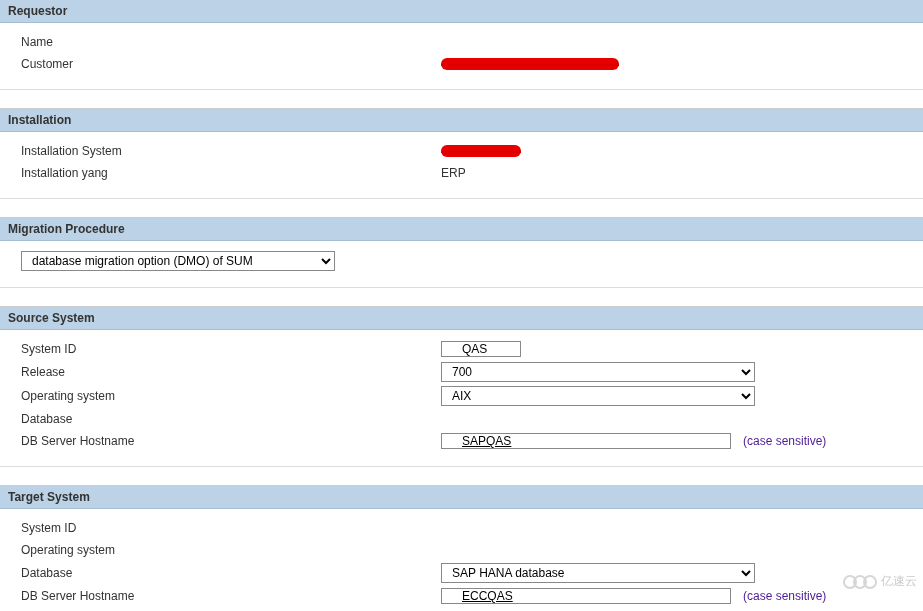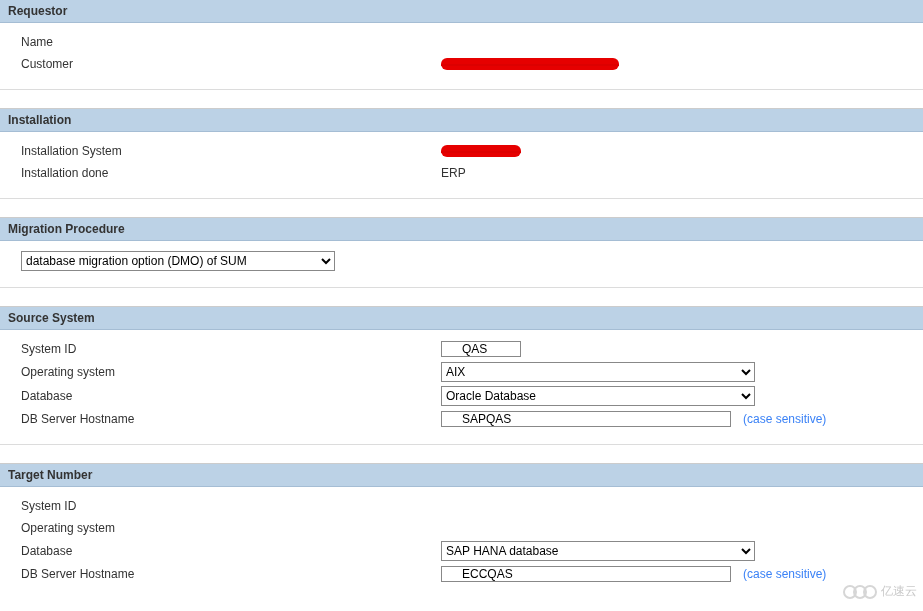--- a/index.html
+++ b/index.html
@@ -56,38 +56,38 @@
       top: 50%;
       left: 0; right: 0;
       border-top: 2px solid #d00;
     }
     select {
       font-family: inherit;
       font-size: 12px;
       height: 20px;
       border: 1px solid #888;
       background: #fff;
-      padding: 0 0;
+      padding: 0 6px;
     }
     .sel-wide { width: 314px; }
     input[type="text"] {
       font-family: inherit;
       font-size: 12px;
       height: 16px;
       border: 1px solid #888;
       padding: 1px 20px;
       background: #fff;
     }
     .inp-small { width: 80px; }
-    .inp-wide { width: 290px; }
-    .hint { color: #3b82f6; font-size: 12px; }
+    .inp-wide { width: 290px; text-decoration: underline; }
+    .hint { color: #4c1d95; font-size: 12px; }
     .watermark {
       position: fixed;
       right: 6px;
-      bottom: 11px;
+      bottom: 21px;
       font-size: 12px;
       color: #c9c9c9;
       display: flex;
       align-items: center;
       gap: 4px;
       pointer-events: none;
     }
     .watermark .circles {
       display: inline-flex;
     }
@@ -124,21 +124,21 @@
   <span>Installation</span>
 </div>
 <div class="section-body">
   <div class="row">
     <div class="label-col">Installation System</div>
     <div class="value-col">
       <span class="redacted" style="width:80px"></span>
     </div>
   </div>
   <div class="row">
-    <div class="label-col">Installation done</div>
+    <div class="label-col">Installation yang</div>
     <div class="value-col">
       <span>ERP</span>
     </div>
   </div>
 </div>
 <div class="section-gap thin-rule"></div>
 
 <div class="section-header">
   <span>Migration Procedure</span>
 </div>
@@ -157,47 +157,50 @@
   <span>Source System</span>
 </div>
 <div class="section-body">
   <div class="row">
     <div class="label-col">System ID</div>
     <div class="value-col">
       <input type="text" class="inp-small" value="QAS" style="">
     </div>
   </div>
   <div class="row">
+    <div class="label-col">Release</div>
+    <div class="value-col">
+      <select class="sel-wide">
+        <option>700</option>
+      </select>
+    </div>
+  </div>
+  <div class="row">
     <div class="label-col">Operating system</div>
     <div class="value-col">
       <select class="sel-wide">
         <option>AIX</option>
       </select>
     </div>
   </div>
   <div class="row">
     <div class="label-col">Database</div>
-    <div class="value-col">
-      <select class="sel-wide">
-        <option>Oracle Database</option>
-      </select>
-    </div>
   </div>
   <div class="row">
     <div class="label-col">DB Server Hostname</div>
     <div class="value-col">
       <input type="text" class="inp-wide" value="SAPQAS" style="">
       <span class="hint">(case sensitive)</span>
     </div>
   </div>
 </div>
 <div class="section-gap thin-rule"></div>
 
 <div class="section-header">
-  <span>Target Number</span>
+  <span>Target System</span>
 </div>
 <div class="section-body">
   <div class="row">
     <div class="label-col">System ID</div>
   </div>
   <div class="row">
     <div class="label-col">Operating system</div>
   </div>
   <div class="row">
     <div class="label-col">Database</div>

